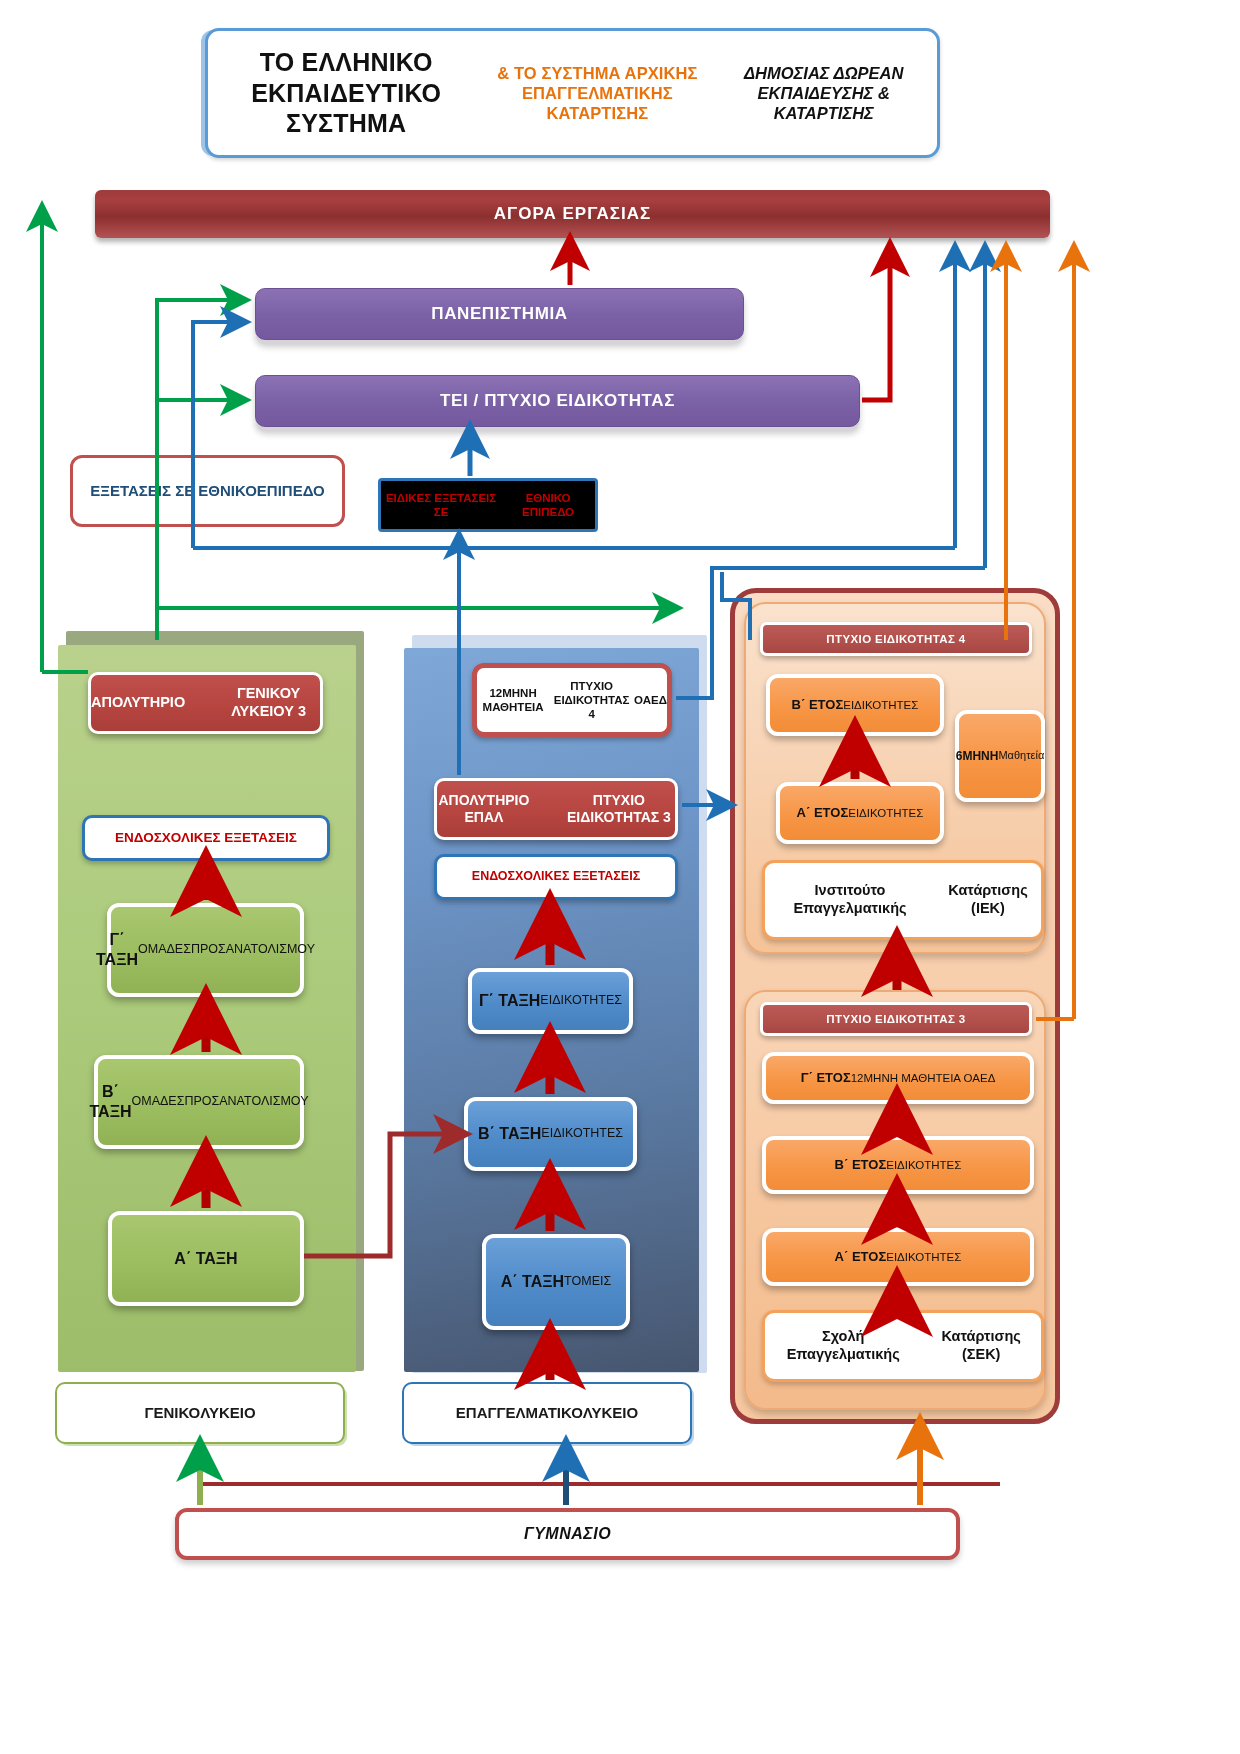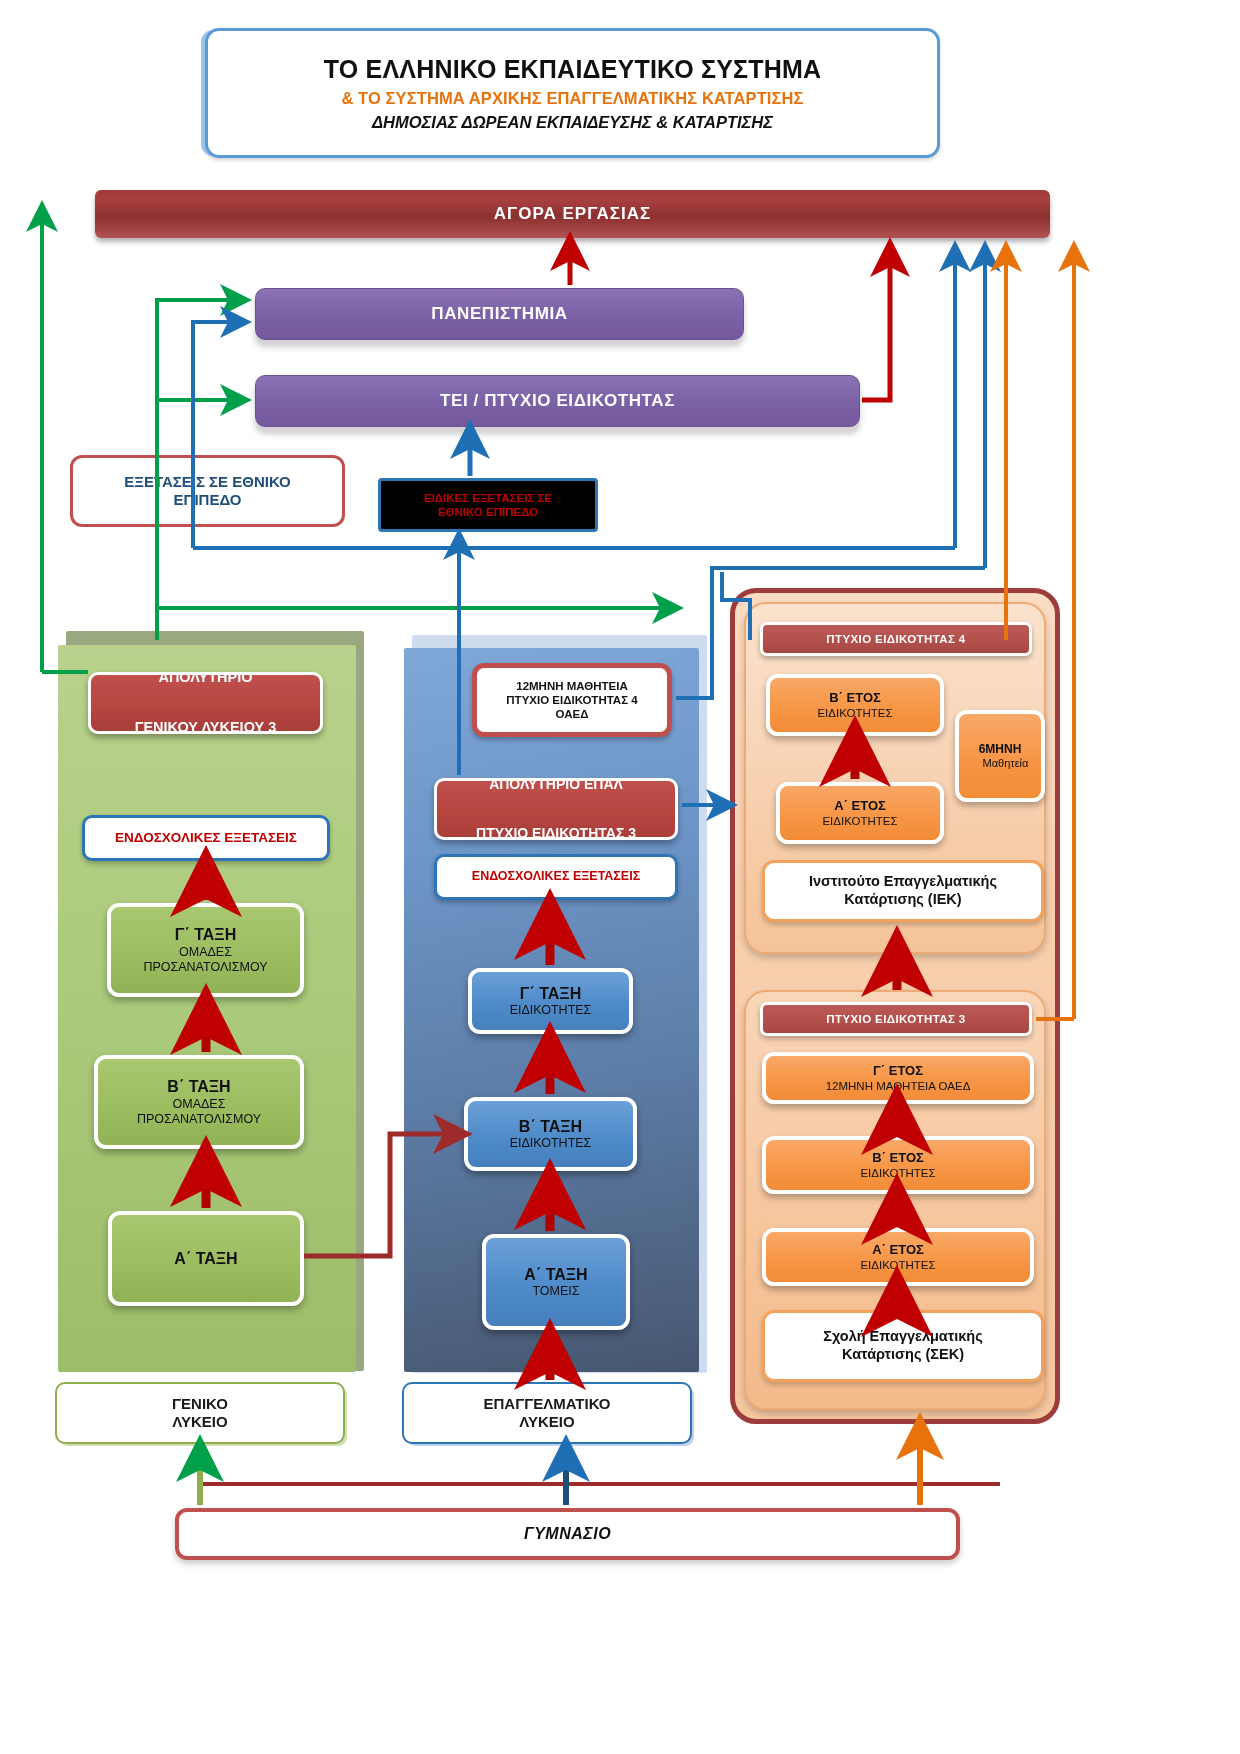--- a/index.html
+++ b/index.html
@@ -6,21 +6,21 @@
   body {
     width:1240px; height:1754px;
     background:#ffffff;
     font-family:"Liberation Sans", sans-serif;
     position:relative;
     overflow:hidden;
   }
   .canvas { position:absolute; inset:0; }
 
   
-  .box { position:absolute; display:flex; flex-direction:column;
+  .box { position:absolute; display:flex; flex-direction:row;
          align-items:center; justify-content:center; text-align:center;
          line-height:1.22; }
 
   
   #title-box {
     left:205px; top:28px; width:735px; height:130px;
     background:#ffffff;
     border:3px solid #5b9bd5; border-radius:14px;
     box-shadow: -6px 0 0 -2px #9dc3e6, 0 2px 4px rgba(0,0,0,.18);
     gap:4px; padding:6px 10px;
@@ -164,38 +164,38 @@
 
   .orange-class {
     background:linear-gradient(180deg,#f9a868 0%,#f79646 55%,#f28c37 100%);
     border:4px solid #fff; border-radius:12px; color:#111;
     box-shadow:0 4px 6px rgba(0,0,0,.28);
   }
   #iek-b  { left:766px; top:674px; width:178px; height:62px; }
   #iek-a  { left:776px; top:782px; width:168px; height:62px; }
   #mathiteia6 { left:955px; top:710px; width:90px; height:92px; }
   #iek-name {
-    left:762px; top:860px; width:282px; height:62px;
+    left:762px; top:860px; width:282px; height:80px;
     background:#fff; border:3px solid #f4a15c; border-radius:12px;
     color:#111; font-size:14.5px; font-weight:bold;
     box-shadow:0 3px 5px rgba(0,0,0,.2);
   }
   #sek-g { left:762px; top:1052px; width:272px; height:52px; }
   #sek-b { left:762px; top:1136px; width:272px; height:58px; }
   #sek-a { left:762px; top:1228px; width:272px; height:58px; }
   #sek-name {
     left:762px; top:1310px; width:282px; height:72px;
     background:#fff; border:3px solid #f4a15c; border-radius:12px;
     color:#111; font-size:14.5px; font-weight:bold;
     box-shadow:0 3px 5px rgba(0,0,0,.2);
   }
   .oc-main { font-size:13px; font-weight:bold; }
   .oc-sub  { font-size:11.5px; }
   #mathiteia6 .oc-main { font-size:12px; }
-  #mathiteia6 .oc-sub  { font-size:11px;padding-left:11px; }
+  #mathiteia6 .oc-sub  { font-size:11px; }
 
   
   #gymnasio {
     left:175px; top:1508px; width:785px; height:52px;
     background:#fff; border:4px solid #c0504d; border-radius:12px;
     color:#111; font-size:16px; font-weight:bold; letter-spacing:.5px;
     box-shadow:0 4px 6px rgba(0,0,0,.2);
     font-style:italic;
   }
 

